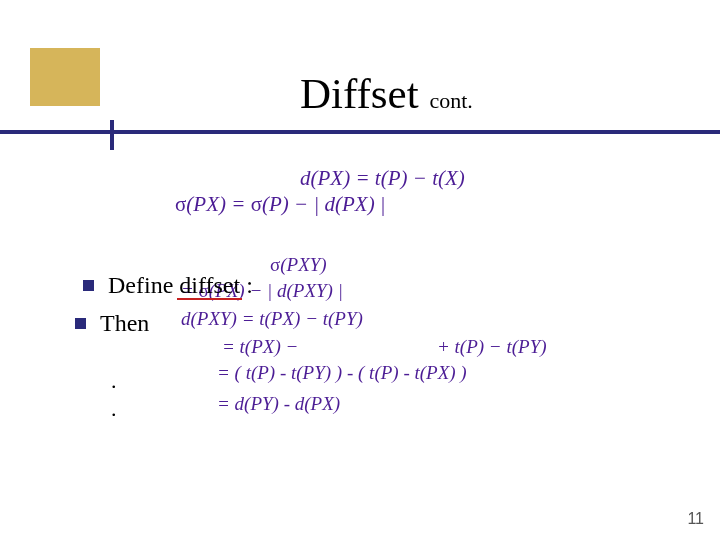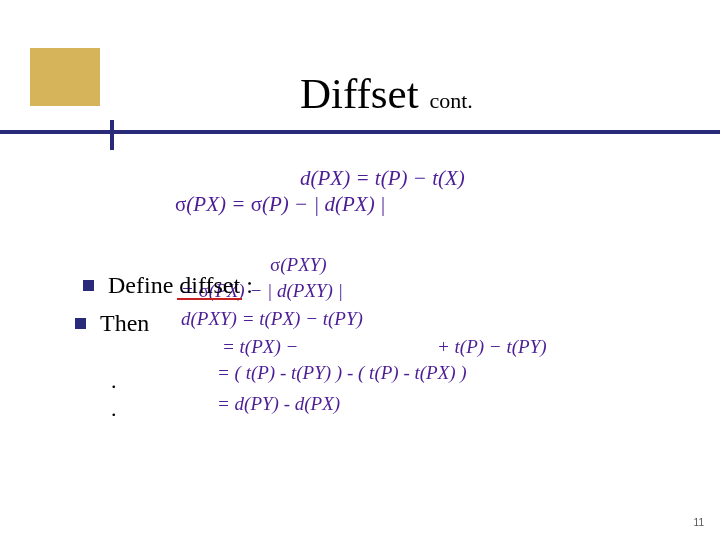--- a/index.html
+++ b/index.html
@@ -107,21 +107,21 @@
   .b1{position:absolute;left:8px;top:90px}
   .b2{position:absolute;left:0;top:128px}
   .b3{position:absolute;left:0;top:160px; width:620px}
   .b3 .line{font-size:24px}
   .b3 .dot{font-size:22px;margin-top:28px;margin-left:36px}
   
   .pgnum{
     position:absolute;
     right:16px;bottom:12px;
     font-family:Arial,Helvetica,sans-serif;
-    font-size:10px;
+    font-size:16px;
     color:#555;
   }
 </style>
 </head>
 <body>
 
 <div class="title-block">
   <div class="gold-box"></div>
   <div class="title-line"></div>
   <div class="title-vert"></div>

